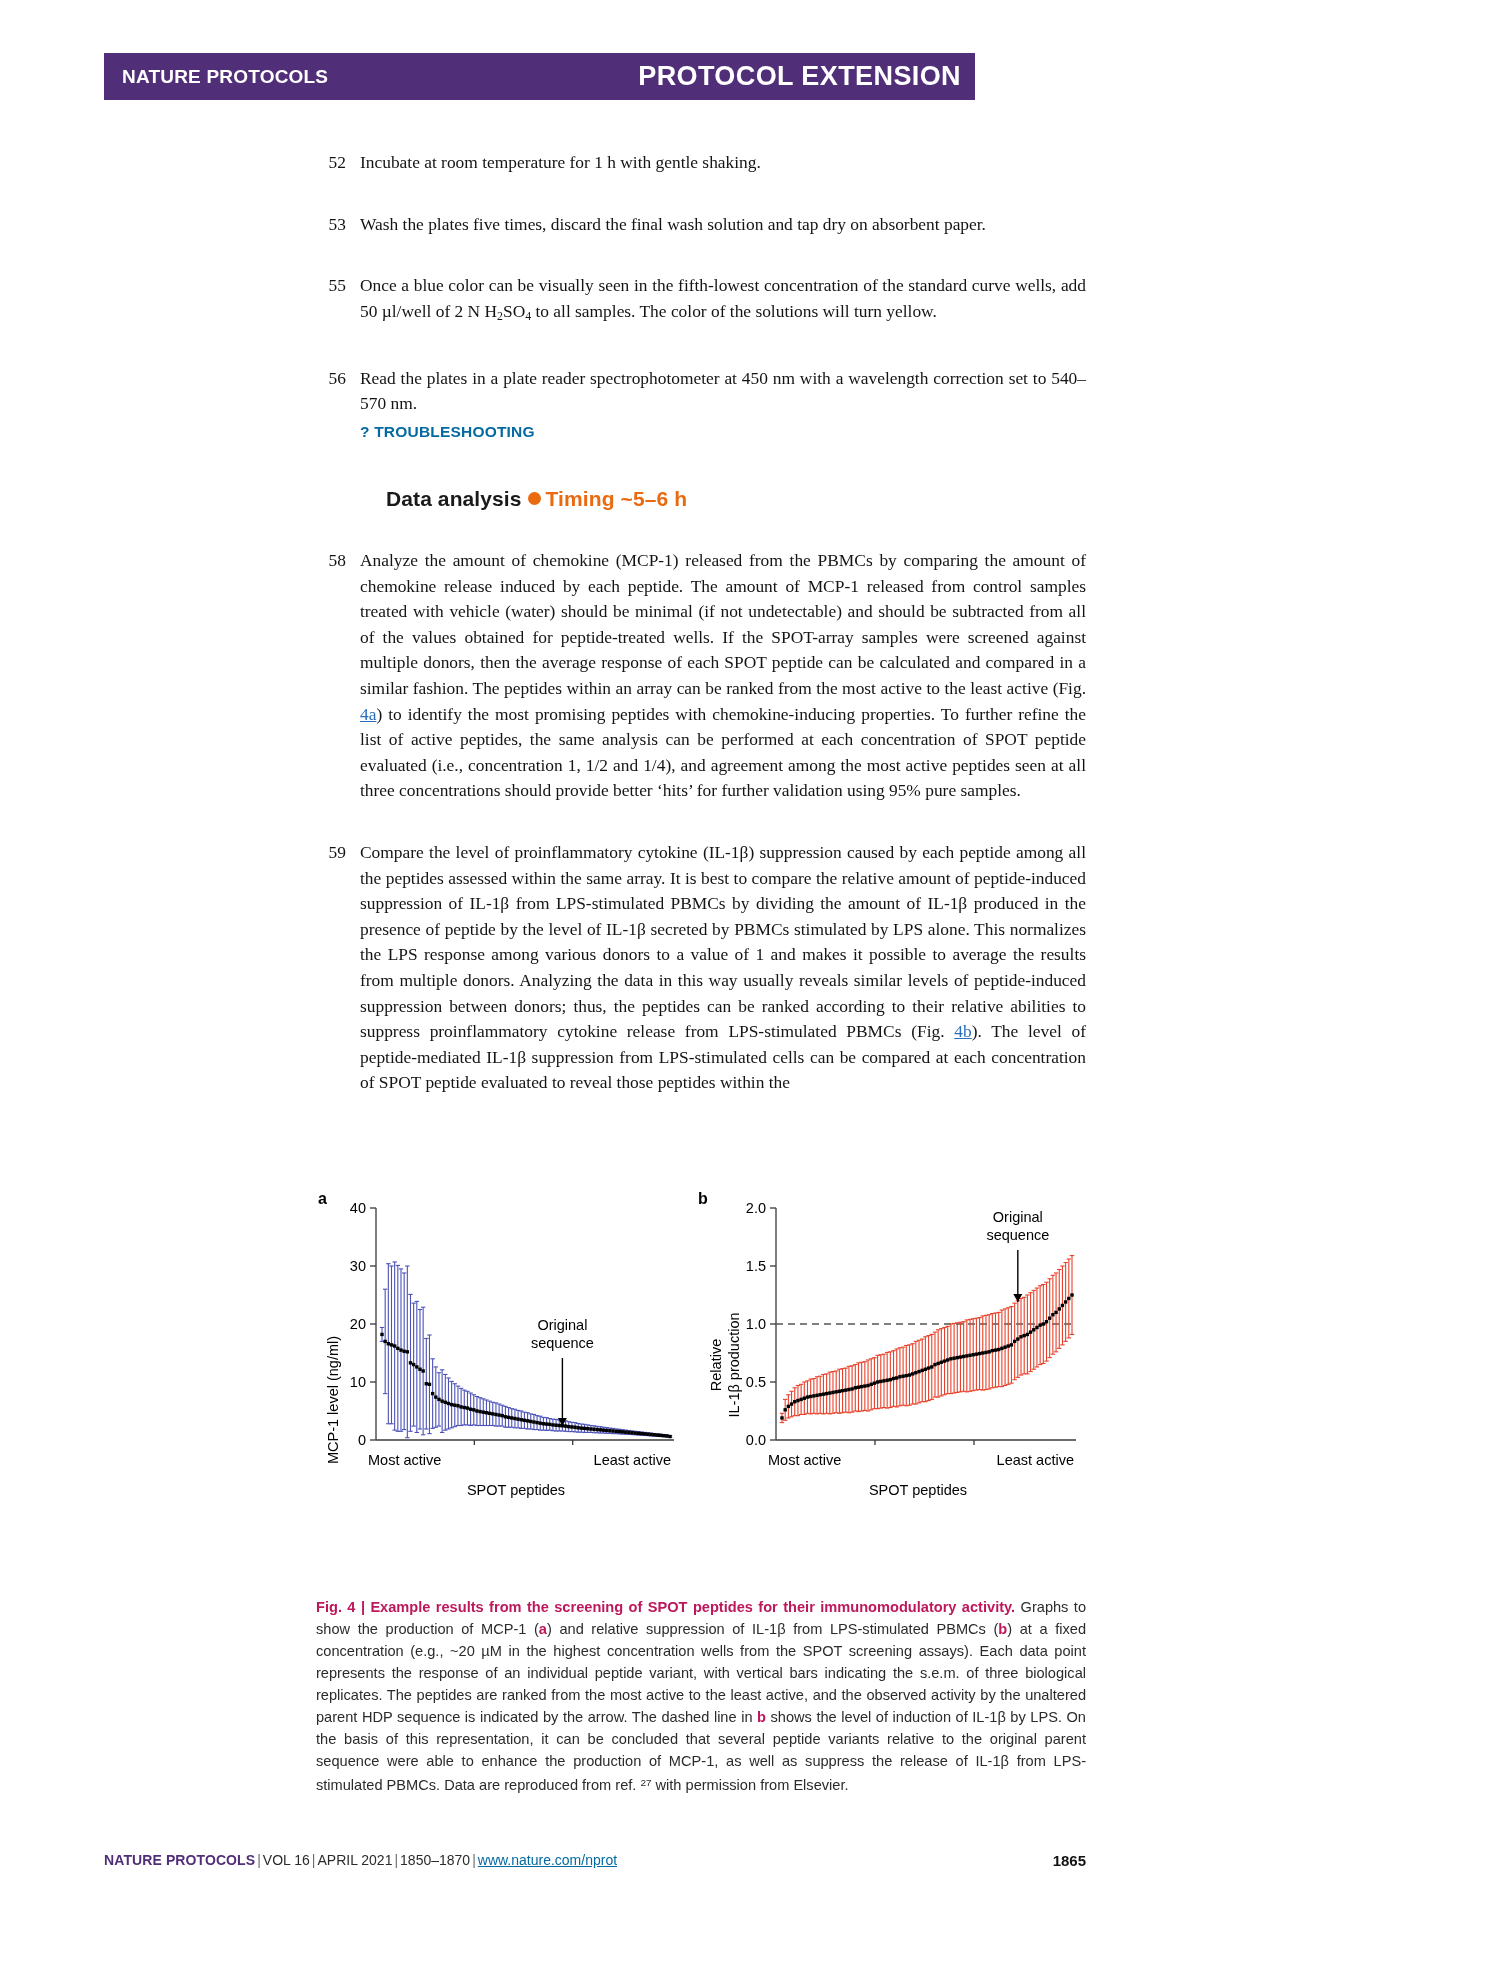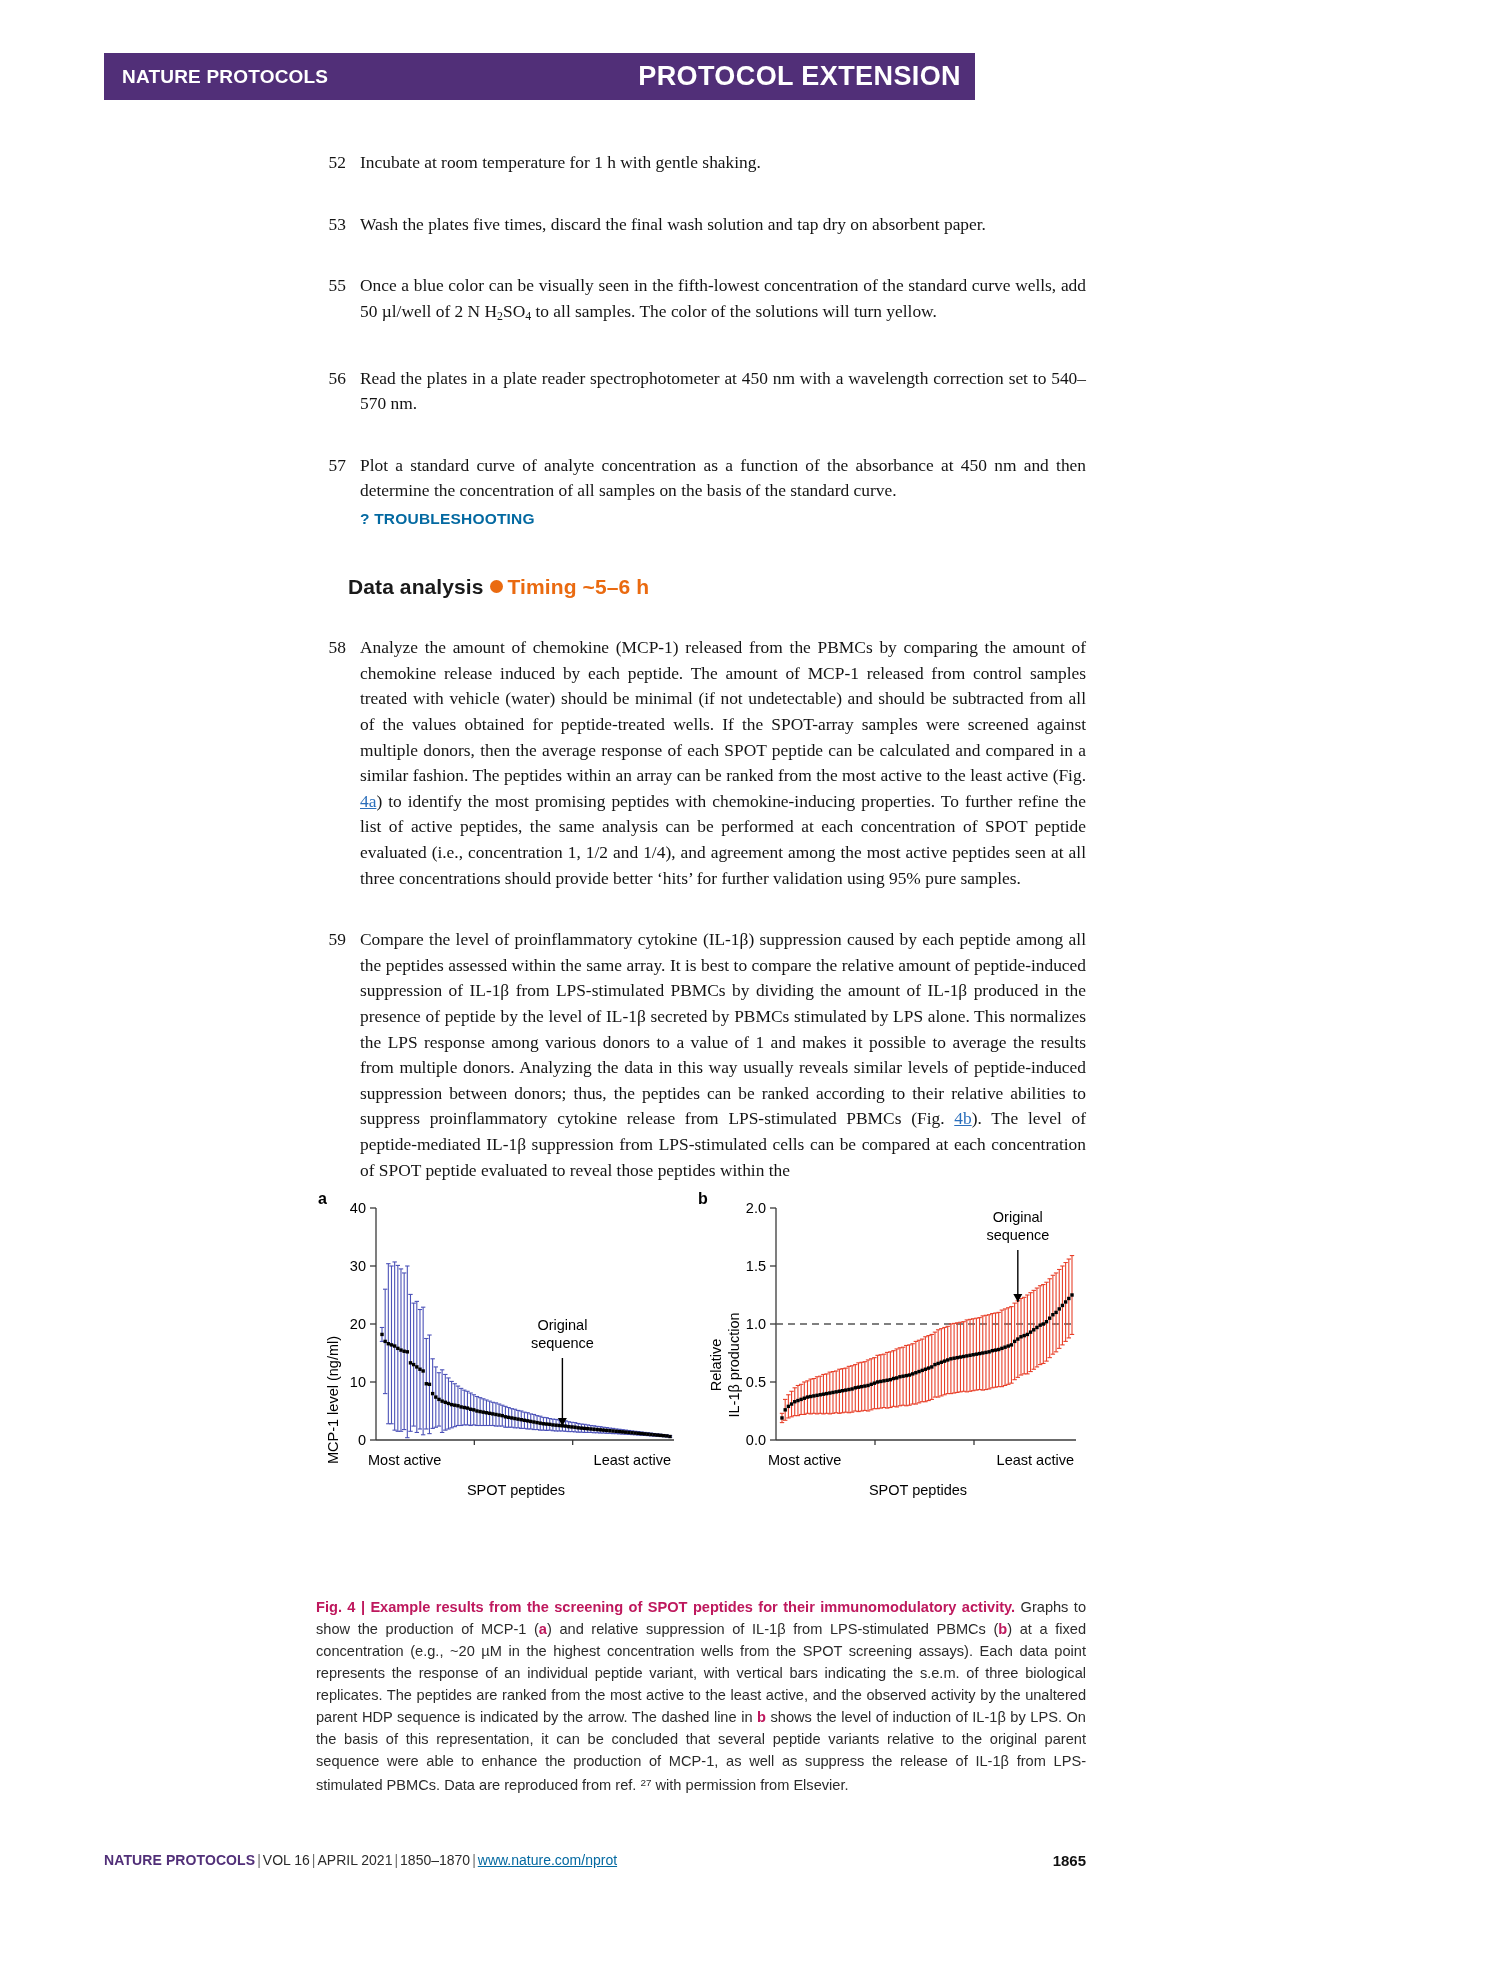--- a/index.html
+++ b/index.html
@@ -40,21 +40,21 @@
   .step .txt.last-left{text-align:left;}
   sub{font-size:.68em;vertical-align:-.28em;}
   sup{font-size:.68em;vertical-align:.45em;}
   .trouble{
     font-family:"Liberation Sans", sans-serif;
     font-weight:bold;font-size:15.5px;color:#0369a1;
     letter-spacing:.2px;margin-left:44px;display:block;
     padding-top:2px;
   }
   .h-section{
-    margin-left:32px;margin-top:42px;margin-bottom:2px;
+    margin-left:70px;margin-top:42px;margin-bottom:2px;
     font-family:"Liberation Sans", sans-serif;
     font-weight:bold;font-size:21px;color:#1a1a1a;
     letter-spacing:.1px;
   }
   .dot{
     display:inline-block;width:13px;height:13px;border-radius:50%;
     background:#ea6a10;vertical-align:1px;margin:0 5px 0 6px;
   }
   .timing{color:#ea6a10;}
   .blue-ref{color:#2a6ebb;}
@@ -128,24 +128,20 @@
   <div class="step">
     <span class="num">55</span>
     <span class="txt">Once a blue color can be visually seen in the fifth-lowest concentration of the standard curve wells, add 50&nbsp;µl/well of 2 N H<sub>2</sub>SO<sub>4</sub> to all samples. The color of the solutions will turn yellow.</span>
   </div>
 
   <div class="step">
     <span class="num">56</span>
     <span class="txt">Read the plates in a plate reader spectrophotometer at 450 nm with a wavelength correction set to 540–570 nm.</span>
   </div>
 
-  <div class="step">
-    <span class="num">57</span>
-    <span class="txt">Plot a standard curve of analyte concentration as a function of the absorbance at 450 nm and then determine the concentration of all samples on the basis of the standard curve.</span>
-  </div>
 
   <span class="trouble">? TROUBLESHOOTING</span>
 
   <div class="h-section">
     <span>Data analysis</span><span class="dot"></span><span class="timing">Timing</span> <span class="timing">~5–6 h</span>
   </div>
 
   <div class="step">
     <span class="num">58</span>
     <span class="txt"><span>Analyze the amount of chemokine (MCP-1) released from the PBMCs by comparing the amount of chemokine release induced by each peptide. The amount of MCP-1 released from control samples treated with vehicle (water) should be minimal (if not undetectable) and should be subtracted from all of the values obtained for peptide-treated wells. If the SPOT-array samples were screened against multiple donors, then the average response of each SPOT peptide can be calculated and compared in a similar fashion. The peptides within an array can be ranked from the most active to the least active (Fig. </span><a class="blue-ref" href="#">4a</a><span>) to identify the most promising peptides with chemokine-inducing properties. To further refine the list of active peptides, the same analysis can be performed at each concentration of SPOT peptide evaluated (i.e., concentration 1, 1/2 and 1/4), and agreement among the most active peptides seen at all three concentrations should provide better ‘hits’ for further validation using 95% pure samples.</span></span>

